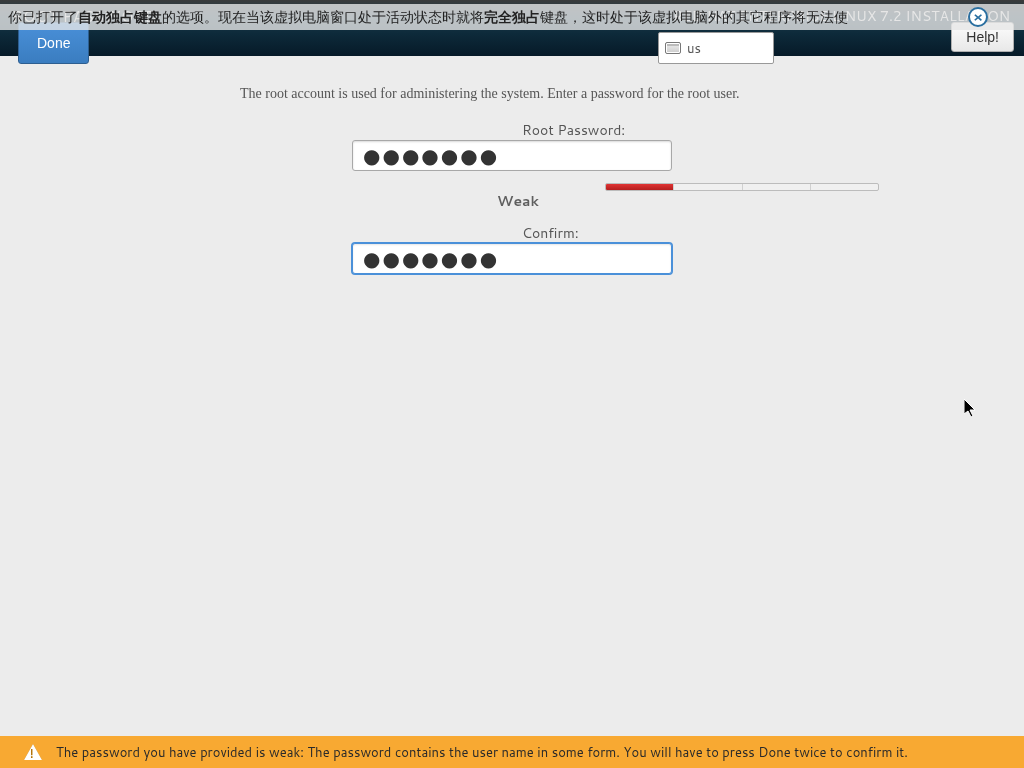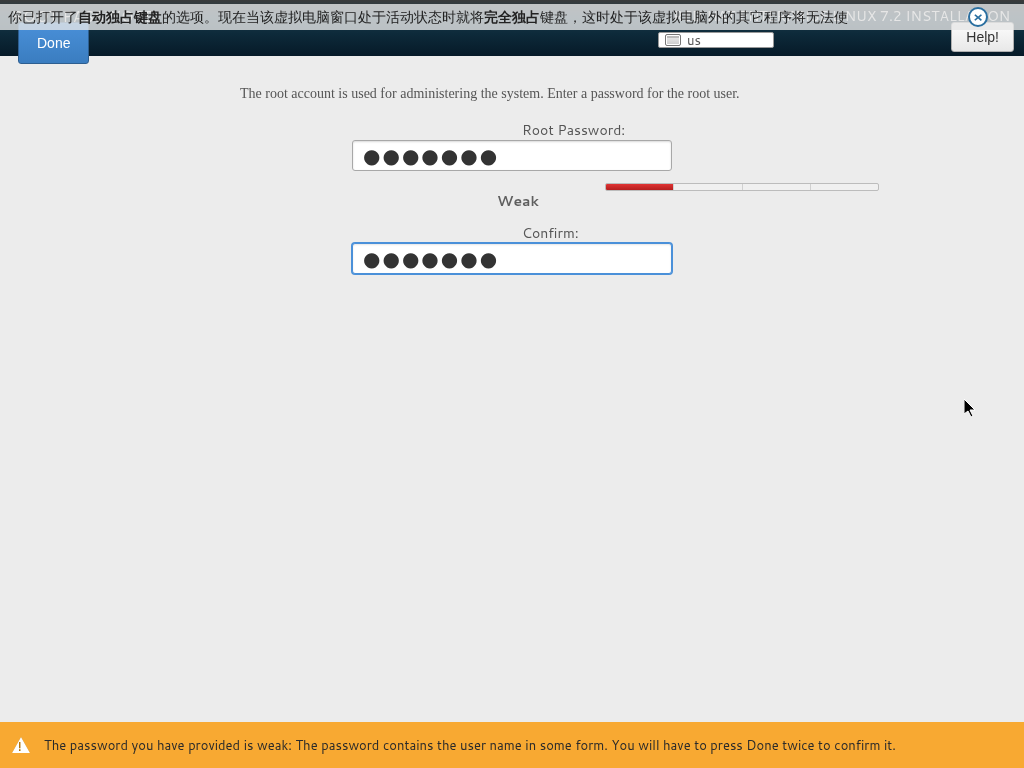--- a/index.html
+++ b/index.html
@@ -50,21 +50,21 @@
   border-radius: 3px;
   color: #333;
   font-size: 14px;
   padding: 6px 14px;
 }
 .kb-indicator {
   position: absolute;
   right: 250px;
   top: 32px;
   width: 116px;
-  height: 16px;
+  height: 32px;
   background: #fff;
   border: 1px solid #999;
   border-radius: 2px;
   display: flex;
   align-items: center;
   padding: 0 6px;
   color: #555;
   font-size: 13px;
   gap: 6px;
 }
@@ -173,25 +173,25 @@
 }
 .strength-text {
   margin-left: 12px;
   color: #5f5f5f;
   font-size: 14px;
   font-weight: 600;
 }
 .warning-bar {
   position: absolute;
   left: 0; right: 0; bottom: 0;
-  height: 46px;
+  height: 32px;
   background: #f8a932;
   display: flex;
   align-items: center;
-  padding: 0 12px;
+  padding: 0 24px;
   color: #2a2a2a;
   font-size: 13px;
   gap: 14px;
 }
 .warn-icon {
   width: 0; height: 0;
   border-left: 9px solid transparent;
   border-right: 9px solid transparent;
   border-bottom: 16px solid #fff;
   position: relative;

